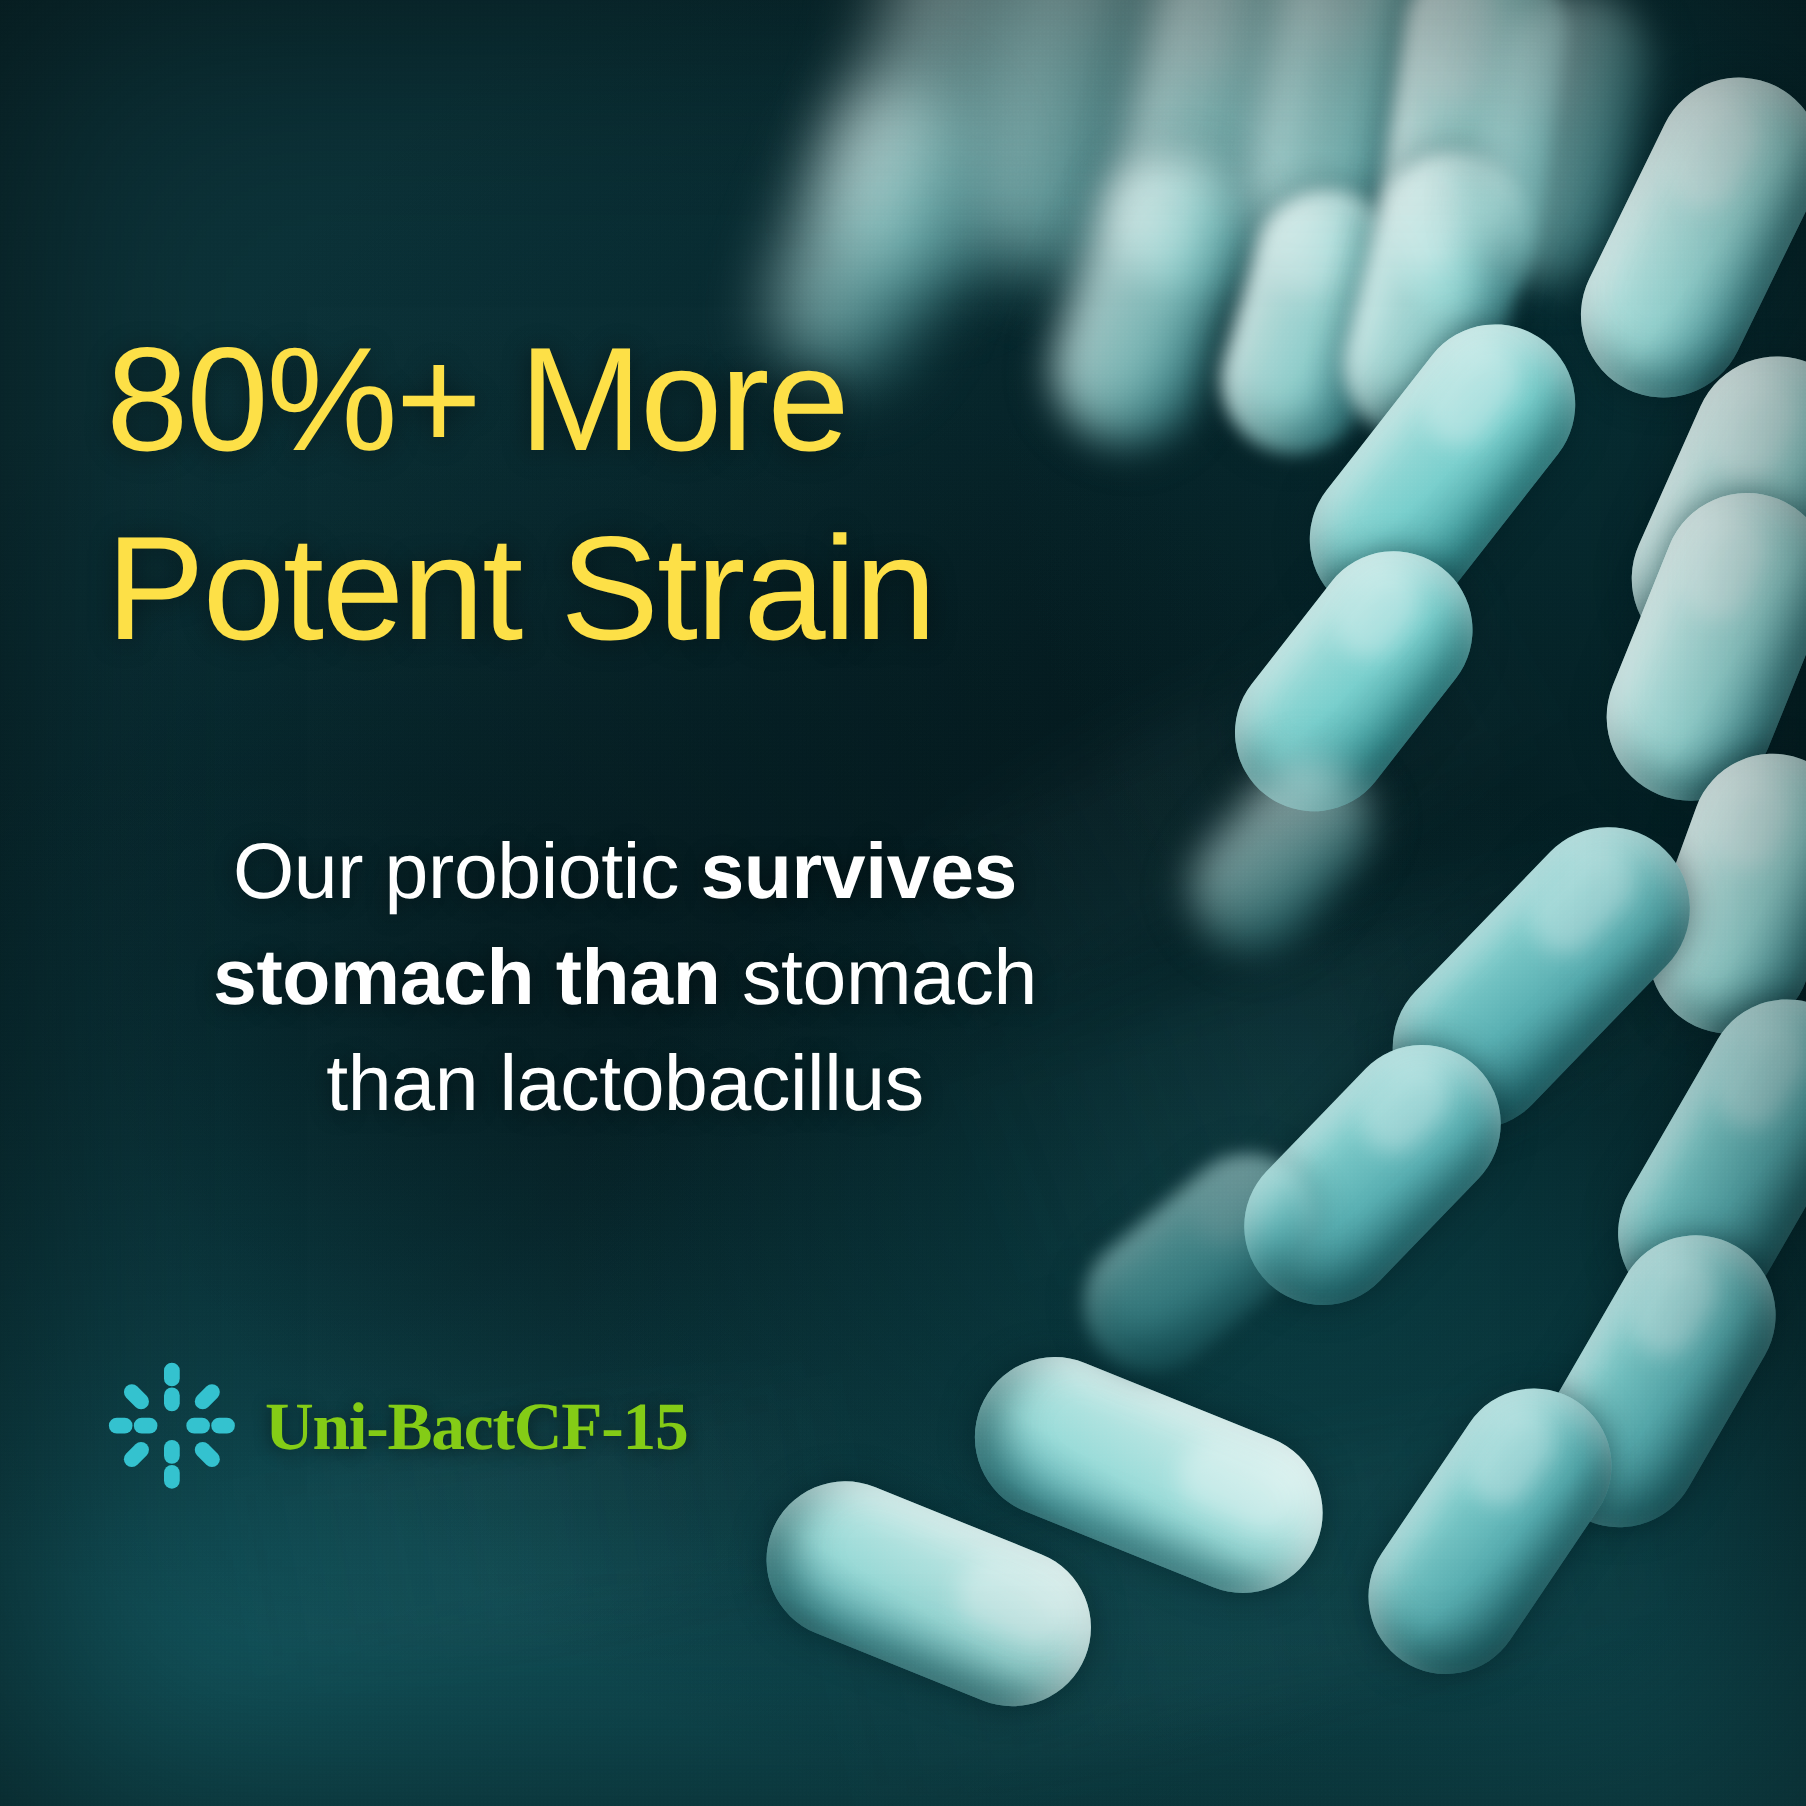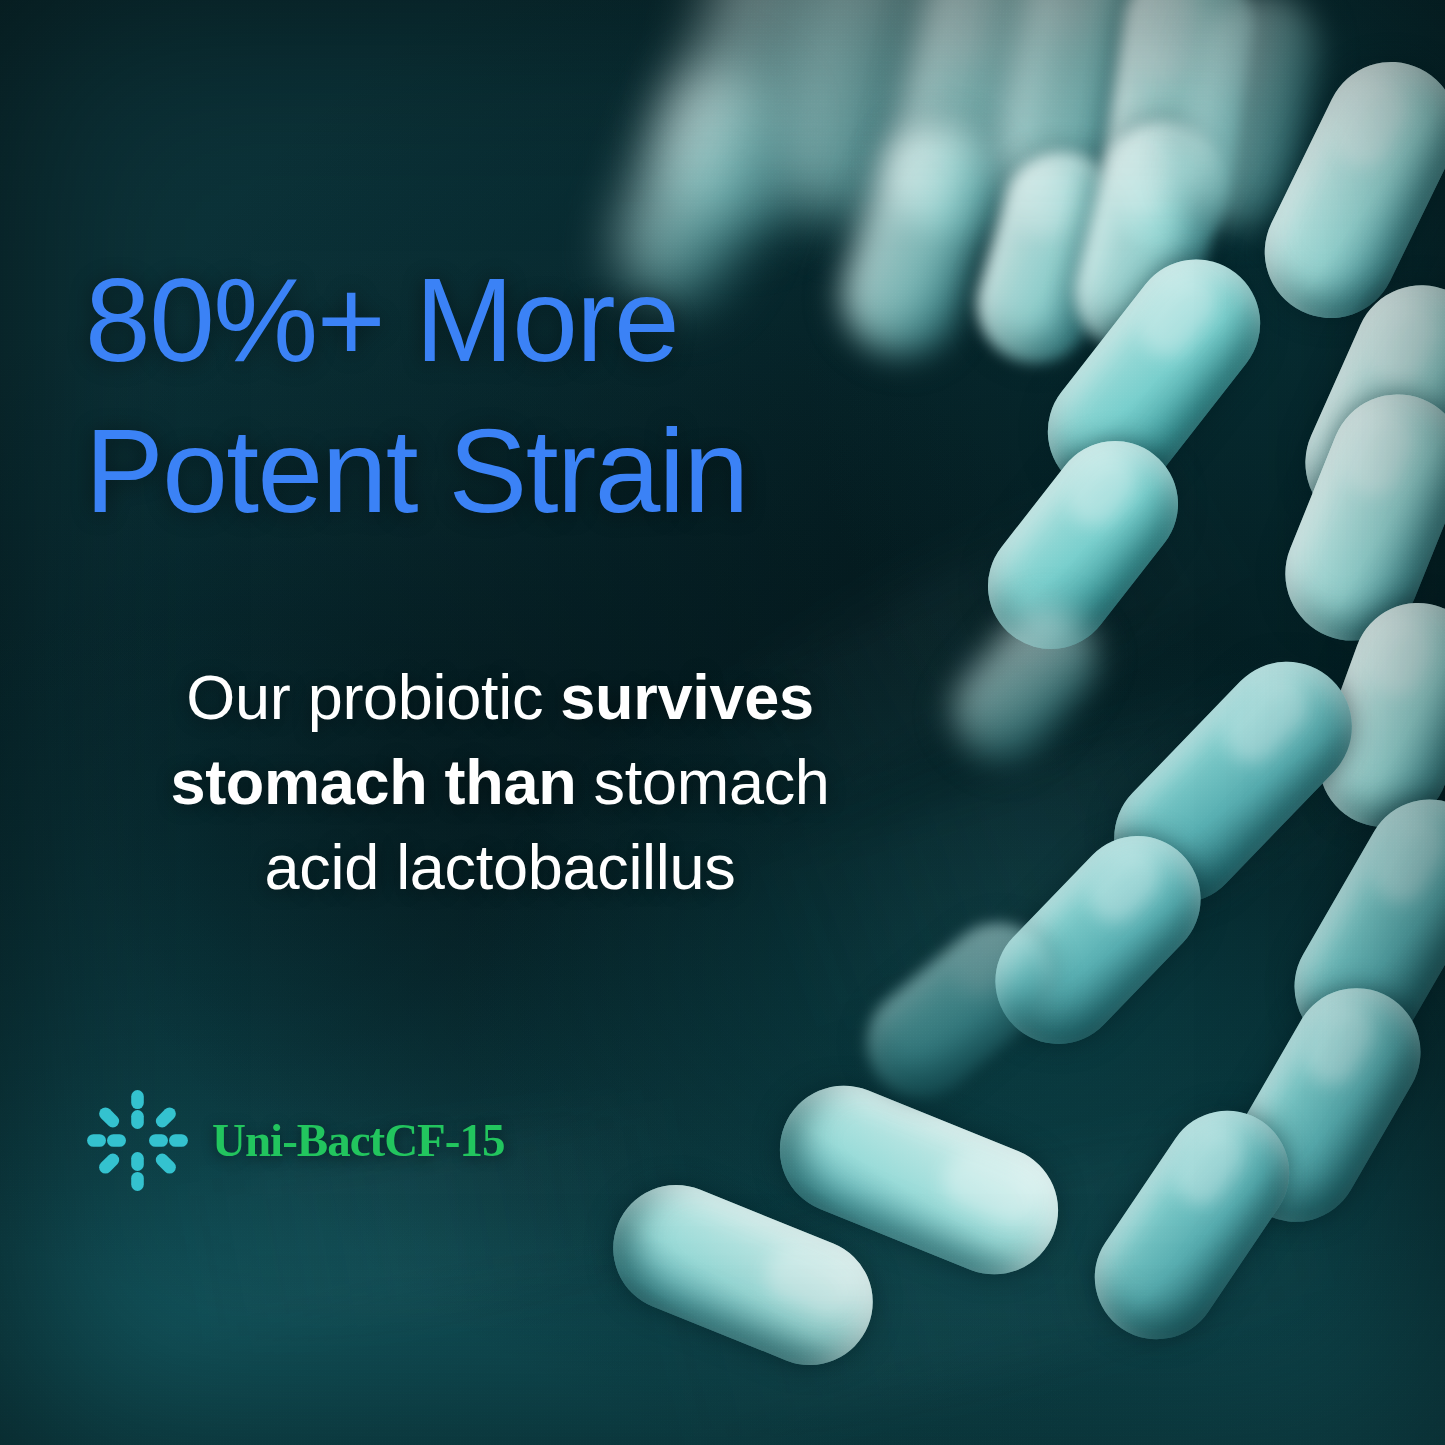--- a/index.html
+++ b/index.html
@@ -55,21 +55,21 @@
   }
   .rod.blur1{filter:blur(7px);opacity:.92;}
   .rod.blur2{filter:blur(15px);opacity:.80;}
   .rod.blur3{filter:blur(26px);opacity:.62;}
   .rod.dim{opacity:.55;}
 
   .headline{
     position:absolute;left:85px;top:245px;
     width:910px;
     margin:0;
-    color:#3b82f6;
+    color:#fde047;
     font-size:118px;
     line-height:1.28;
     font-weight:400;
     letter-spacing:-1.5px;
     text-shadow:0 2px 22px rgba(0,0,0,.45);
   }
   .headline .l{display:block;}
 
   .subcopy{
     position:absolute;left:85px;top:655px;
@@ -84,24 +84,24 @@
   .subcopy b{font-weight:700;}
   .subcopy .l{display:block;text-align:center;}
 
   
   .logo{
     position:absolute;left:85px;top:1088px;
     display:flex;align-items:center;gap:22px;
   }
   .logo-mark{width:105px;height:105px;display:block;}
   .logo-word{
-    color:#22c55e;
+    color:#84cc16;
     font-family:"Liberation Serif", serif;
     font-weight:700;
-    font-size:47px;
+    font-size:54px;
     letter-spacing:-1px;
     line-height:1;
     text-shadow:0 2px 14px rgba(0,0,0,.45);
   }
   .grain{
     position:absolute;inset:0;pointer-events:none;
     background-image:
       radial-gradient(rgba(255,255,255,.022) 1px, rgba(0,0,0,0) 1px);
     background-size:3px 3px;
     mix-blend-mode:overlay;
@@ -162,21 +162,21 @@
   <div class="grain"></div>
 
   <h1 class="headline">
     <span class="l">80%+ More</span>
     <span class="l">Potent Strain</span>
   </h1>
 
   <p class="subcopy">
     <span class="l"><span>Our probiotic </span><b>survives</b></span>
     <span class="l"><b>stomach than</b><span> stomach</span></span>
-    <span class="l">acid lactobacillus</span>
+    <span class="l">than lactobacillus</span>
   </p>
 
   <div class="logo">
     <svg class="logo-mark" viewBox="0 0 100 100">
       <g fill="#34c2cf">
 
         <rect x="44" y="2" width="12" height="18" rx="6"></rect>
         <rect x="44" y="21" width="12" height="18" rx="6"></rect>
 
         <rect x="44" y="61" width="12" height="18" rx="6"></rect>

